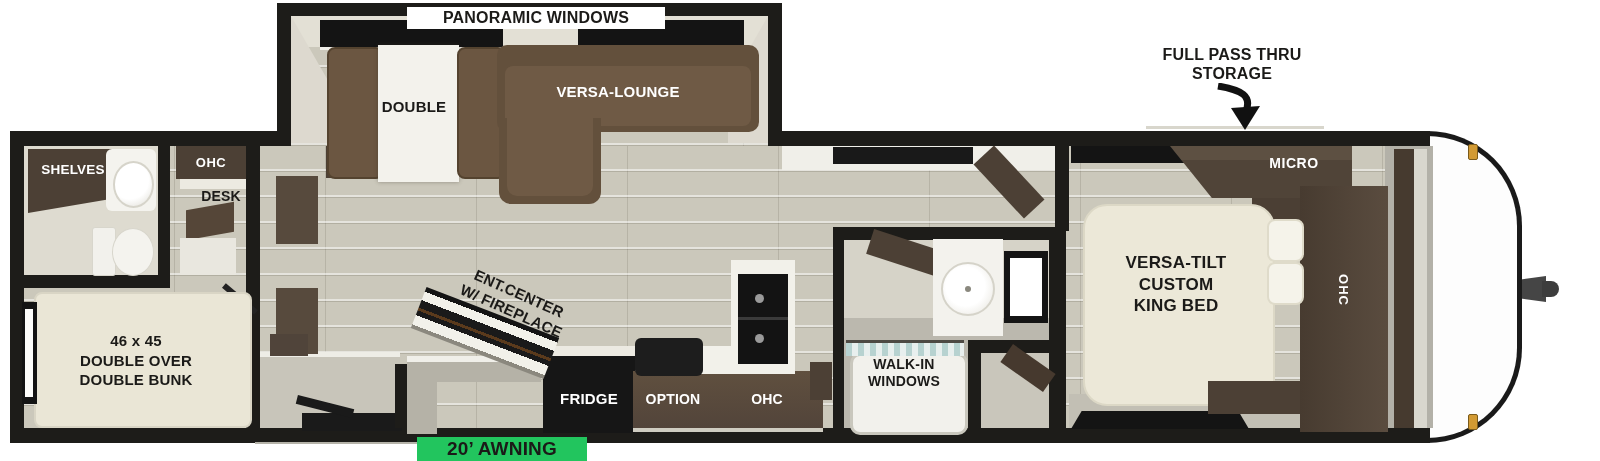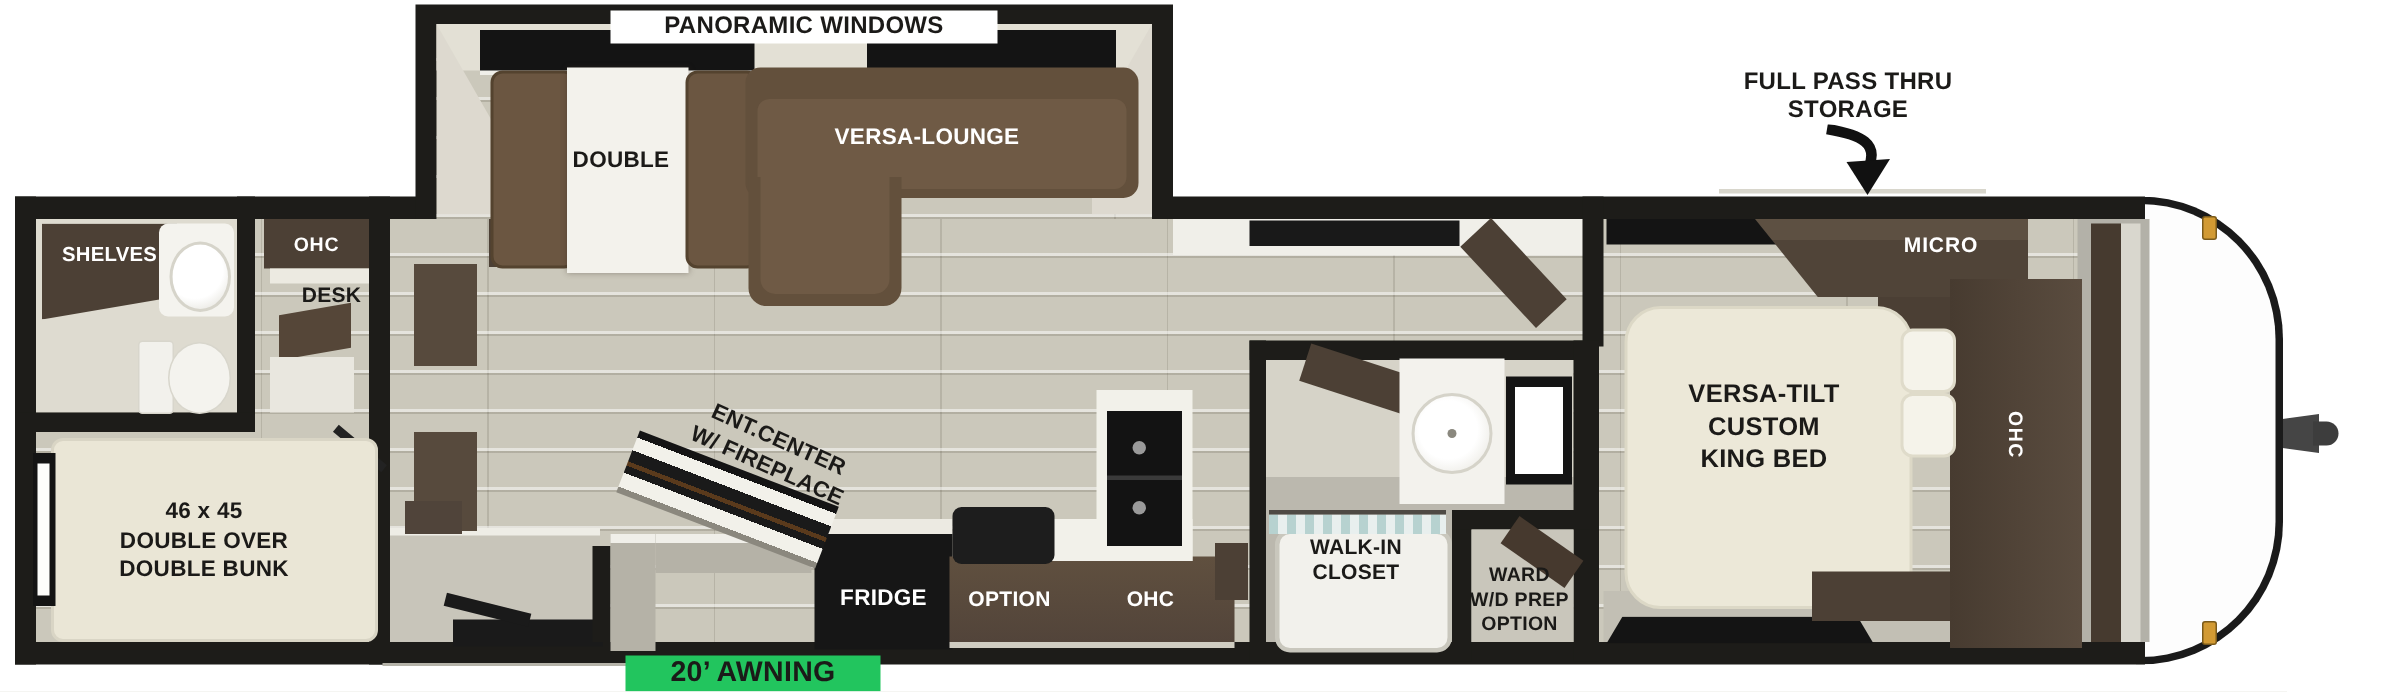--- a/index.html
+++ b/index.html
@@ -126,29 +126,26 @@
               background:radial-gradient(circle at 45% 45%,#ffffff 50%,#e3e1d8)">
     <div style="position:absolute;left:22px;top:22px;width:6px;height:6px;border-radius:50%;background:#8a887e"></div>
   </div>
   <div class="abs" style="left:1004px;top:251px;width:44px;height:72px;background:#141414;z-index:4"></div>
   <div class="abs" style="left:1010px;top:258px;width:32px;height:58px;background:#ffffff;z-index:5"></div>
 
   <div class="abs" style="left:850px;top:353px;width:112px;height:76px;background:#f2f1ec;border:3px solid #c9c7bd;border-radius:10px;z-index:4"></div>
   <div class="abs" style="left:846px;top:340px;width:118px;height:13px;border-top:3px solid #4e4a44;z-index:5;
               background:repeating-linear-gradient(90deg,#b7d2d0 0 6px,#e8efee 6px 12px)"></div>
   <div class="lbl" style="left:845px;top:356px;width:118px;font-size:14px;line-height:17px">WALK-IN
-CLOSET</div>
+WINDOWS</div>
 
   <div class="wall" style="left:968px;top:340px;width:13px;height:101px;z-index:4"></div>
   <div class="wall" style="left:968px;top:340px;width:92px;height:13px;z-index:4"></div>
   <div class="abs" style="left:981px;top:353px;width:68px;height:75px;background:#c9c6bb;z-index:4"></div>
   <div class="cab" style="left:1002px;top:357px;width:52px;height:22px;background:#46392e;transform:rotate(35deg);z-index:5"></div>
-  <div class="lbl" style="left:972px;top:375px;width:82px;font-size:13px;line-height:16.5px">WARD
-W/D PREP
-OPTION</div>
 
   <div class="abs" style="left:1071px;top:146px;width:160px;height:17px;background:#141414;z-index:3"></div>
   <div class="abs" style="left:1170px;top:146px;width:182px;height:52px;z-index:4;clip-path:polygon(0 0,100% 0,100% 100%,23% 100%);
               background:linear-gradient(180deg,#5d5042 0 14px,#504438 14px)"></div>
   <div class="lbl wlbl" style="left:1248px;top:155px;width:92px;font-size:14px;letter-spacing:.6px">MICRO</div>
   <div class="abs" style="left:1252px;top:198px;width:100px;height:38px;background:#4b3f34;z-index:4"></div>
   <div class="abs" style="left:1300px;top:186px;width:88px;height:246px;z-index:4;background:linear-gradient(90deg,#473b30,#5a4c3f)"></div>
   <div class="abs" style="left:1322px;top:268px;width:44px;height:44px;z-index:6;display:flex;align-items:center;justify-content:center;transform:rotate(90deg)">
     <span class="wlbl" style="font-weight:700;font-size:13px;letter-spacing:1px">OHC</span>
   </div>

